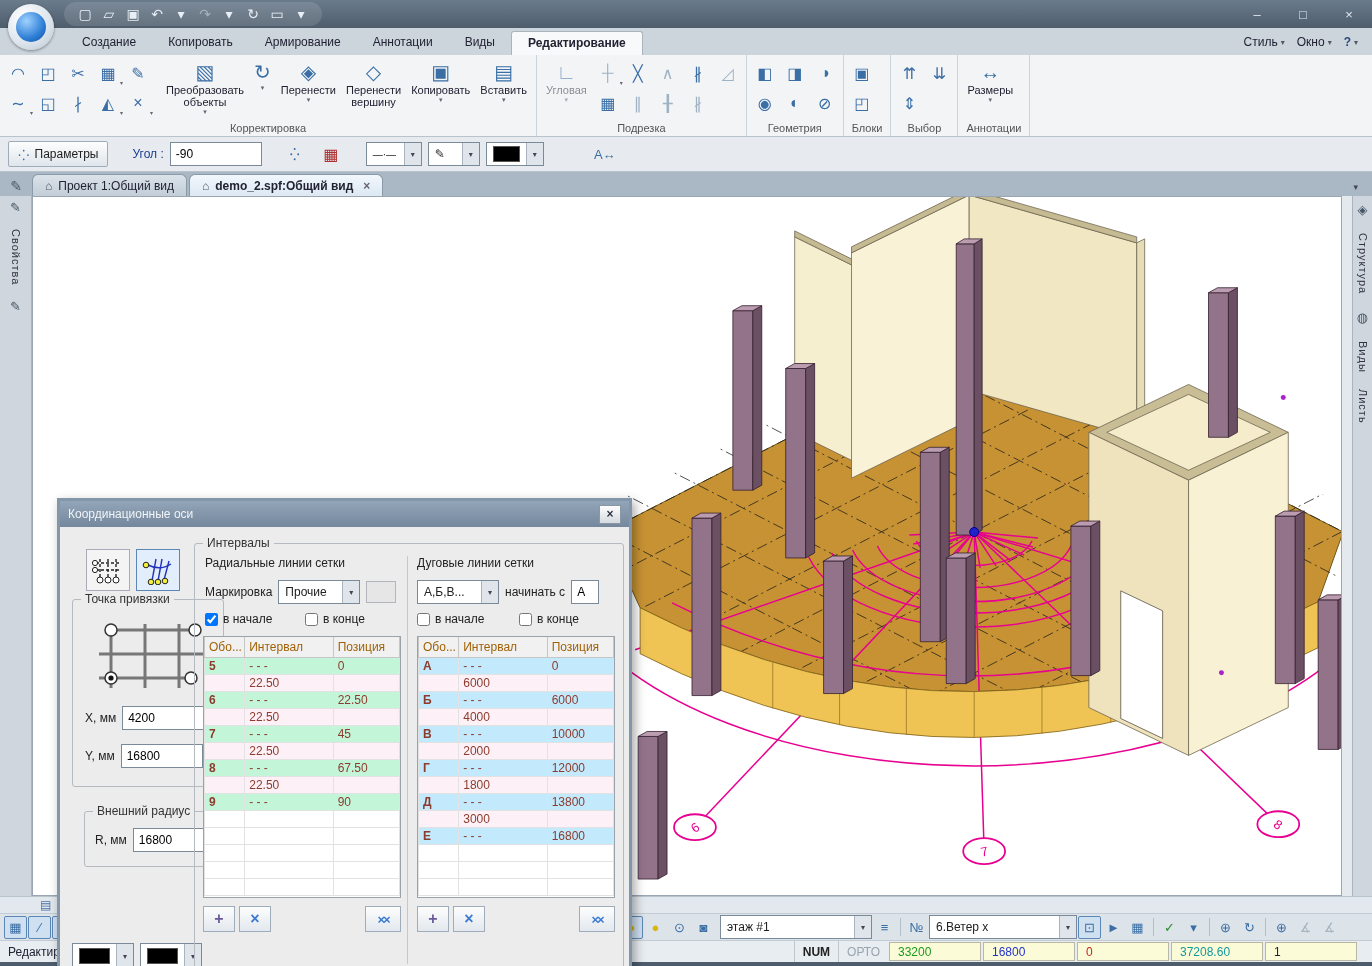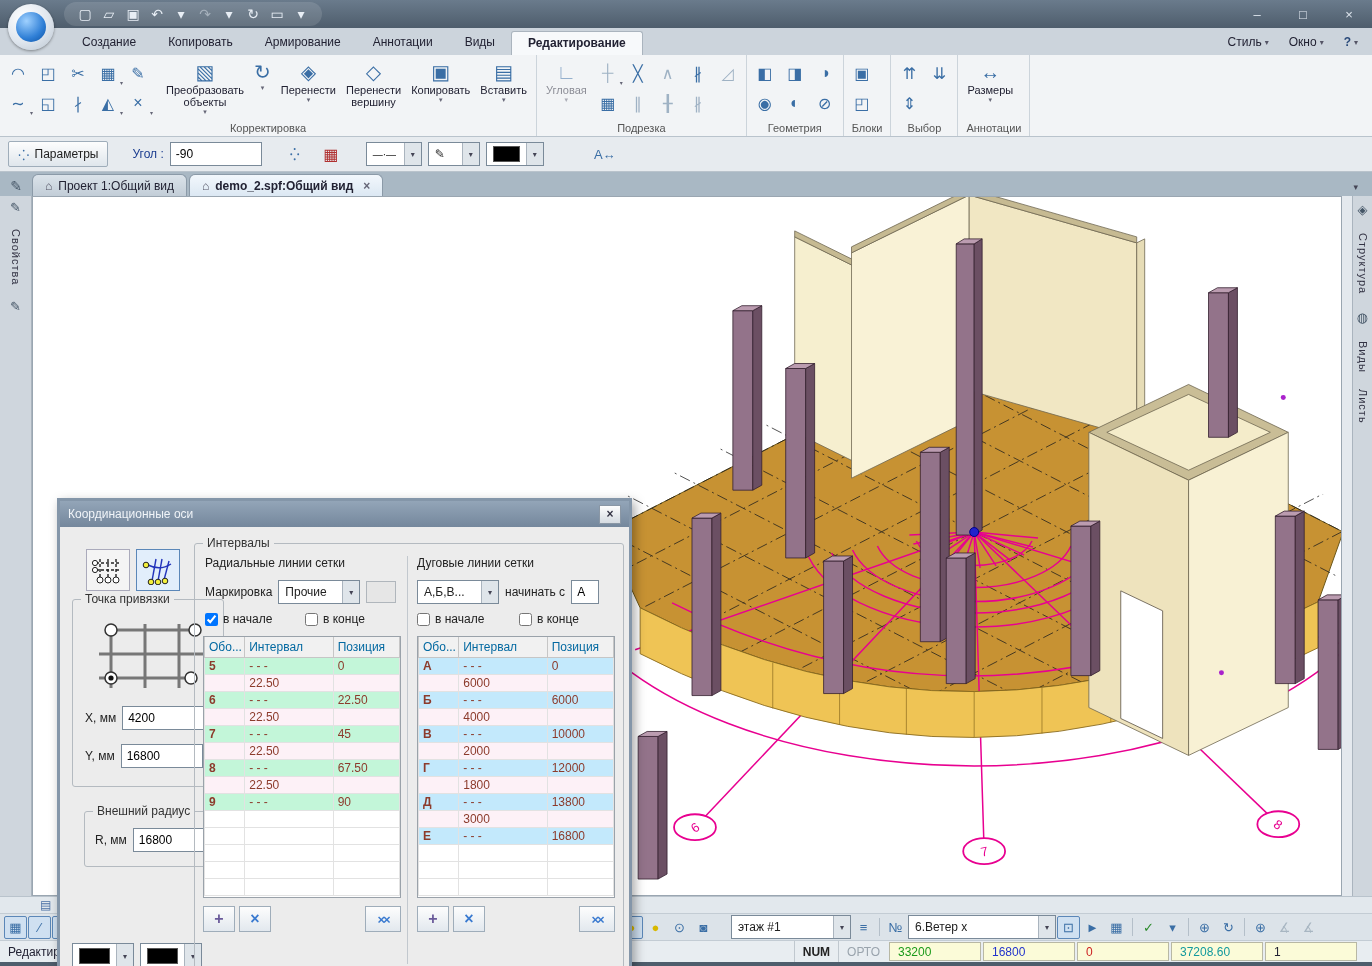--- a/index.html
+++ b/index.html
@@ -27,21 +27,21 @@
     display:flex; align-items:center; justify-content:center; box-shadow:0 1px 3px rgba(0,0,0,.4); }
   .logo-core { width:30px; height:30px; border-radius:50%;
     background:radial-gradient(circle at 35% 30%, #9fd1ff, #2f7fd6 60%, #0b4fa0); }
 
   
   .menubar { position:absolute; left:0; top:28px; width:1372px; height:27px; background:#ccd4dc;
     display:flex; align-items:flex-end; }
   .mtabs { display:flex; margin-left:66px; height:24px; }
   .mtab { padding:4px 16px 5px; font-size:12px; color:#223; cursor:default; }
   .mtab.active { background:#f7f9fb; border:1px solid #aab4be; border-bottom:none; border-radius:3px 3px 0 0; font-weight:bold; }
-  .mright { margin-left:auto; display:flex; align-items:center; gap:12px; padding:0 10px 4px; }
+  .mright { margin-left:auto; display:flex; align-items:center; gap:4px; padding:0 10px 4px; }
   .mritem { display:flex; align-items:center; gap:3px; color:#223; padding:2px 4px; }
   .mritem .ar { font-size:8px; color:#556; }
 
   
   .ribbon { position:absolute; left:0; top:55px; width:1372px; height:82px; background:#f2f4f6;
     border-bottom:1px solid #b9c3cc; display:flex; }
   .rgroup { display:flex; flex-direction:column; border-right:1px solid #ccd4db; padding:2px 4px 0; }
   .rgroup-body { flex:1; display:flex; align-items:flex-start; gap:2px; }
   .rgroup-label { text-align:center; font-size:11px; color:#555; padding:1px 4px 2px; white-space:nowrap; }
   .icongrid { display:grid; grid-template-rows:30px 30px; grid-auto-flow:column; gap:0 2px; padding-top:2px; }
@@ -114,21 +114,21 @@
   .gtbtn { position:absolute; width:44px; height:42px; border:1px solid #aab; background:#f4f4f4;
     display:flex; align-items:center; justify-content:center; }
   .gtbtn.sel { border:1px solid #5b87b8; background:#e2eefb; }
   .frow { position:absolute; display:flex; align-items:center; gap:6px; font-size:12px; }
   .cb { display:flex; align-items:center; gap:5px; font-size:12px; color:#222; }
   .cb input { width:13px; height:13px; }
   .disfield { background:#e6e6e6; border:1px solid #b0b6bc; width:30px; height:22px; }
   .tblwrap { position:absolute; border:1px solid #9aa2aa; background:#fff; overflow:hidden; }
   table.dlgtable { border-collapse:collapse; width:100%; table-layout:fixed; }
   .dlgtable th { background:#f1f1f1; border:1px solid #c6c6c6; border-top:none; font-weight:normal;
-    font-size:12px; text-align:left; padding:2px 4px; height:20px; color:#0369a1; overflow:hidden; white-space:nowrap; }
+    font-size:12px; text-align:left; padding:2px 4px; height:20px; color:#a16207; overflow:hidden; white-space:nowrap; }
   .dlgtable td { border:1px solid #e2e2e2; font-size:12px; padding:1px 4px; height:17px; color:#8c3b2c;
     overflow:hidden; white-space:nowrap; }
   .dlgtable tr.axis.mint td { background:#c3f6d9; }
   .dlgtable tr.axis.blue td { background:#c3e9fc; }
   .dlgtable tr.int td { background:#fdf1f7; }
   .dlgtable td.c0 { font-weight:bold; }
   .dlgtable tr.empty td { background:#fff; }
   .dbtn { width:32px; height:26px; border:1px solid #9fadba; background:linear-gradient(#fdfdfd,#e2e8ee);
     display:flex; align-items:center; justify-content:center; font-size:16px; font-weight:bold; }
   .dbtn.plus { color:#6a5a9a; }
@@ -1069,21 +1069,21 @@
         <span class="tbtn">
           <span style="color: rgb(216, 184, 0);">●</span>
         </span>
         <span class="tbtn">
           <span>⊙</span>
         </span>
         <span class="tbtn">
           <span>◙</span>
         </span>
       </div>
-    <div class="sel" style="width:120px;margin-left:15px">
+    <div class="sel" style="width:152px;margin-left:4px">
       <span class="v">этаж #1</span>
         <span class="a">▾</span>
     </div>
     <div style="display:flex;align-items:center;gap:1px">
         <span class="tbtn">
           <span>≡</span>
         </span>
         <span class="tsep"></span>
         <span class="tbtn">
           <span>№</span>

